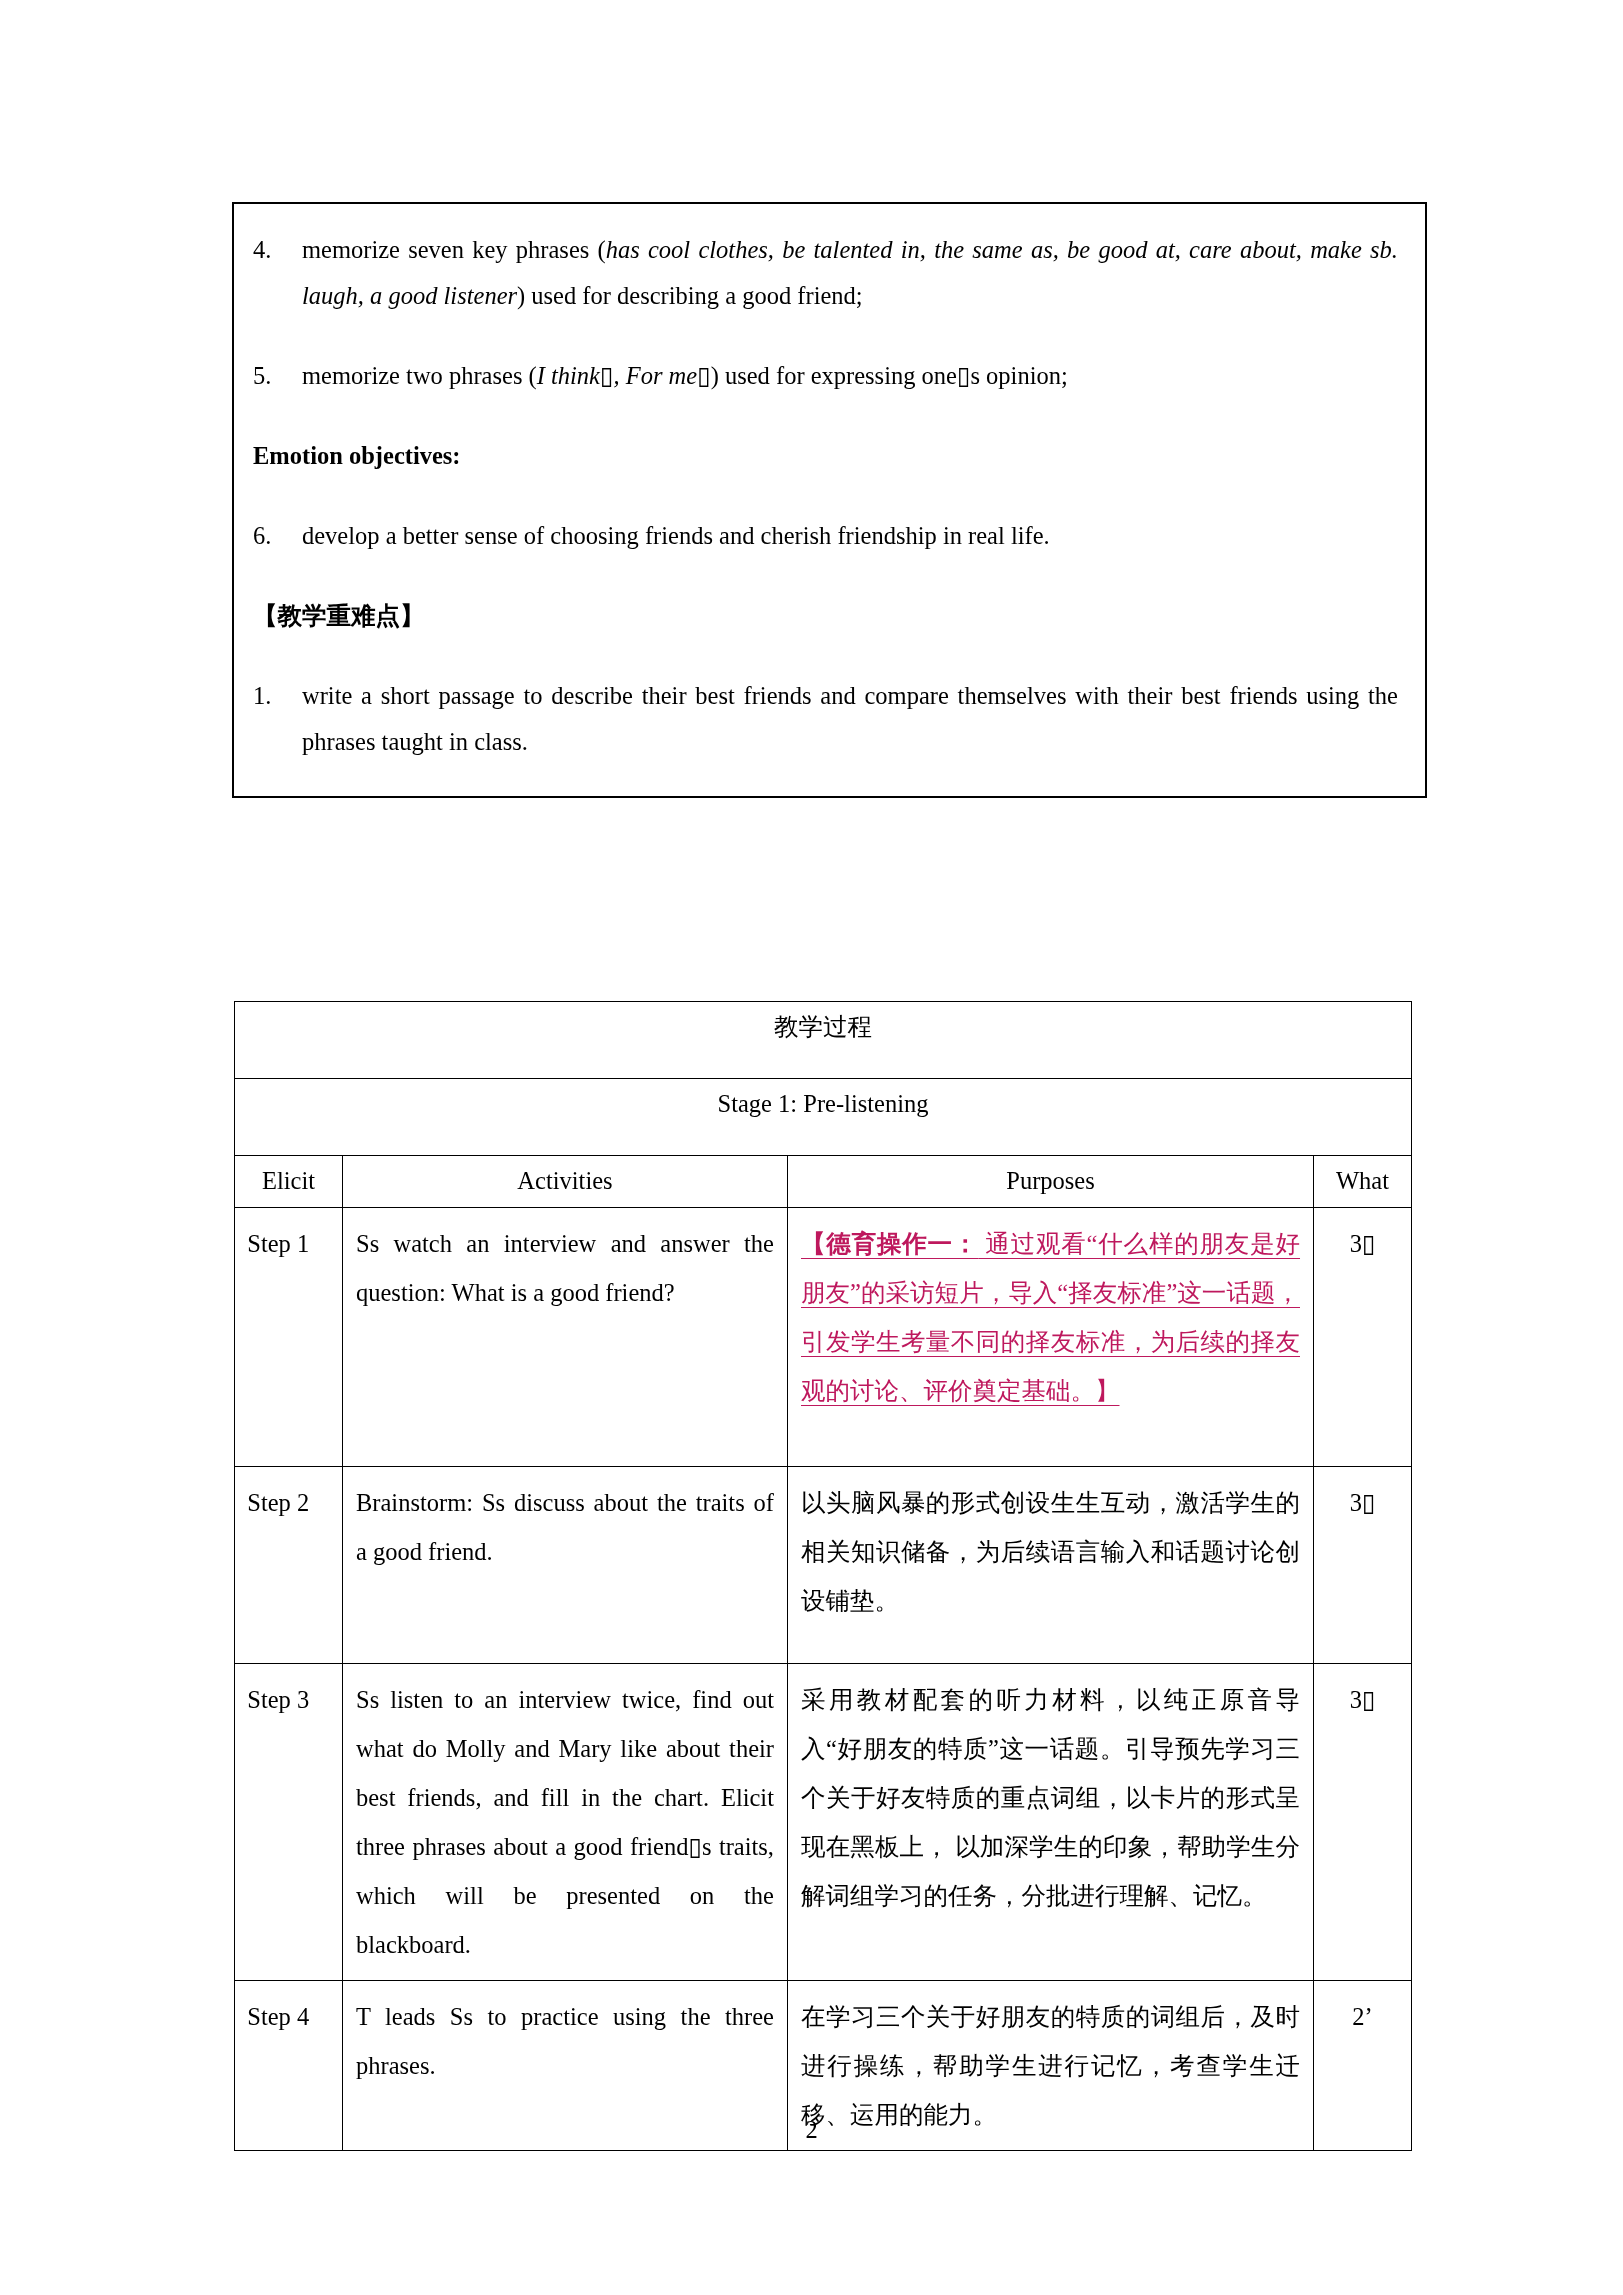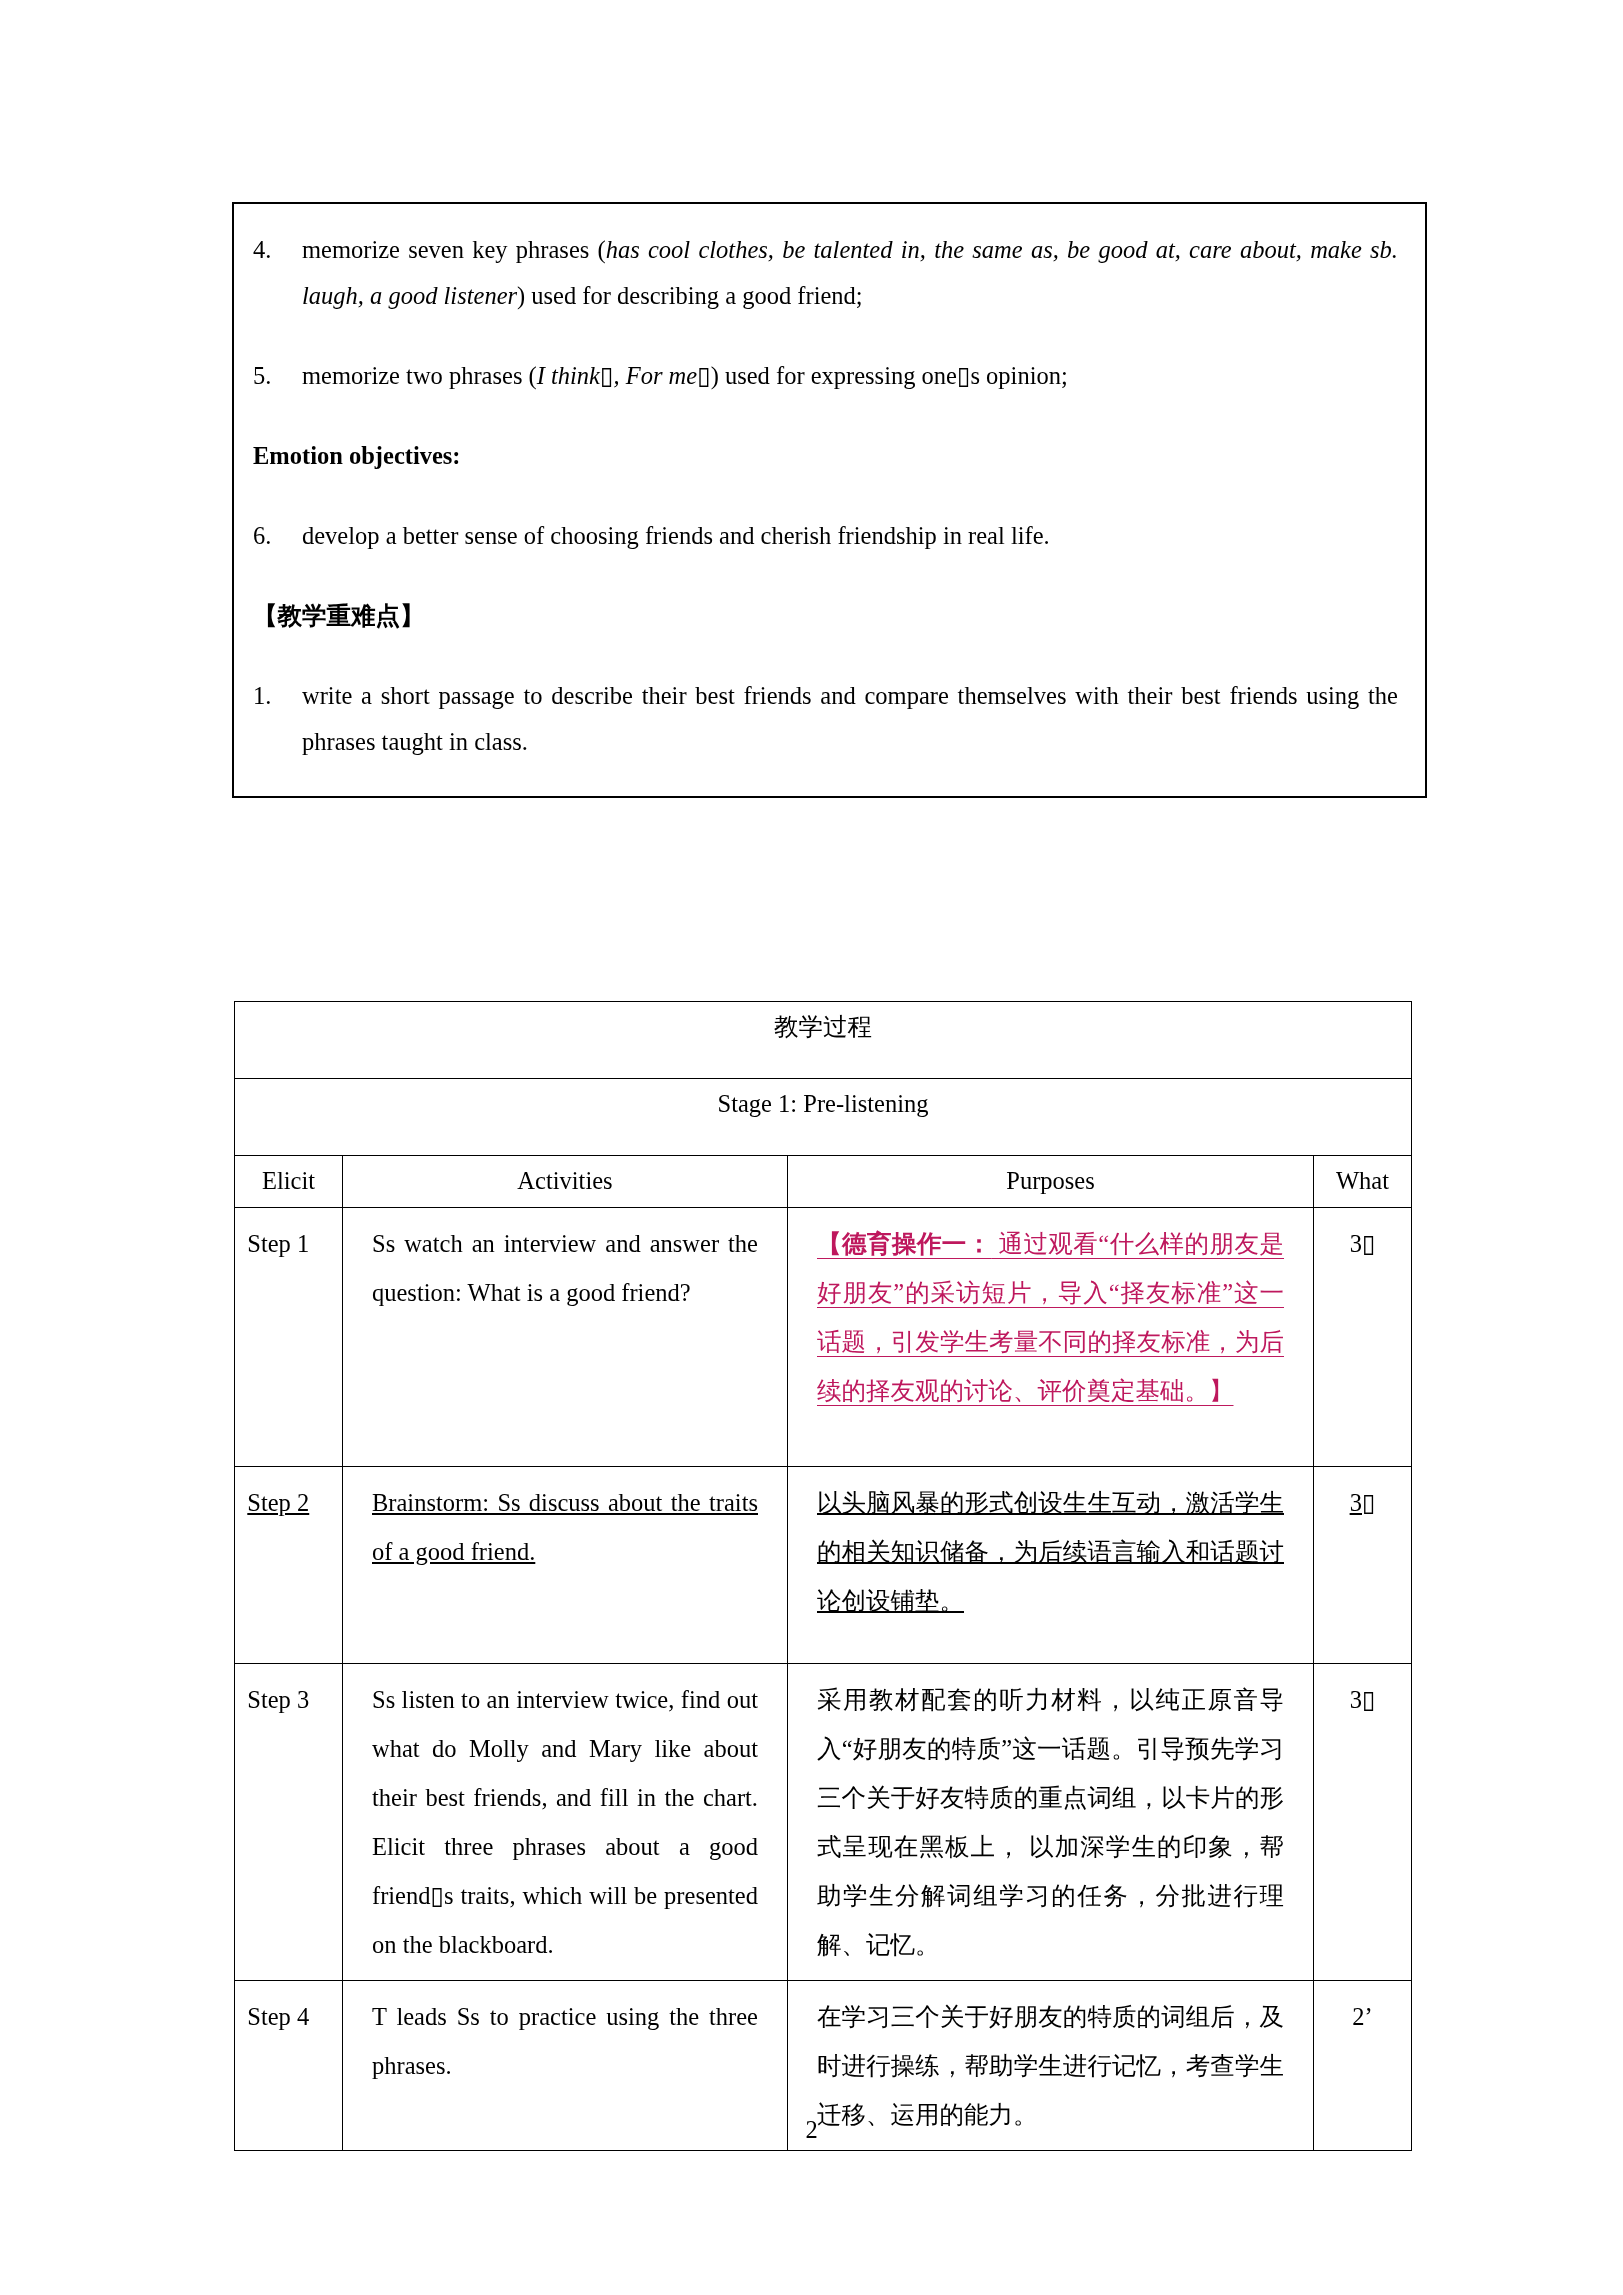--- a/index.html
+++ b/index.html
@@ -84,28 +84,28 @@
     padding: 0;
     margin-left: 43px;
   }
   .header-cell {
     text-align: center;
     font-weight: bold;
     vertical-align: middle;
     height: 52px;
     padding: 0 4.1px;
   }
-  .cell { padding: 11px 29px; }
+  .cell { padding: 11px 13px; }
   .step-cell { padding: 11px 6.8px 11px 12.3px; }
   .activity-cell { text-align: justify; }
   .purpose-cell { text-align: justify; }
   .time-cell { text-align: center; padding: 11px 5.5px; }
 
   tr.row-1 td { height: 259px; }
-  tr.row-2 td { height: 197px; text-decoration: underline; }
+  tr.row-2 td { height: 197px; }
   tr.row-3 td { height: 292px; }
   tr.row-4 td { height: 147px; }
 
   .moral-note {
     color: #be185d;
     text-decoration: underline;
     text-decoration-thickness: 1.4px;
     text-underline-offset: 6.1px;
   }
   .moral-lead { font-weight: bold; }

